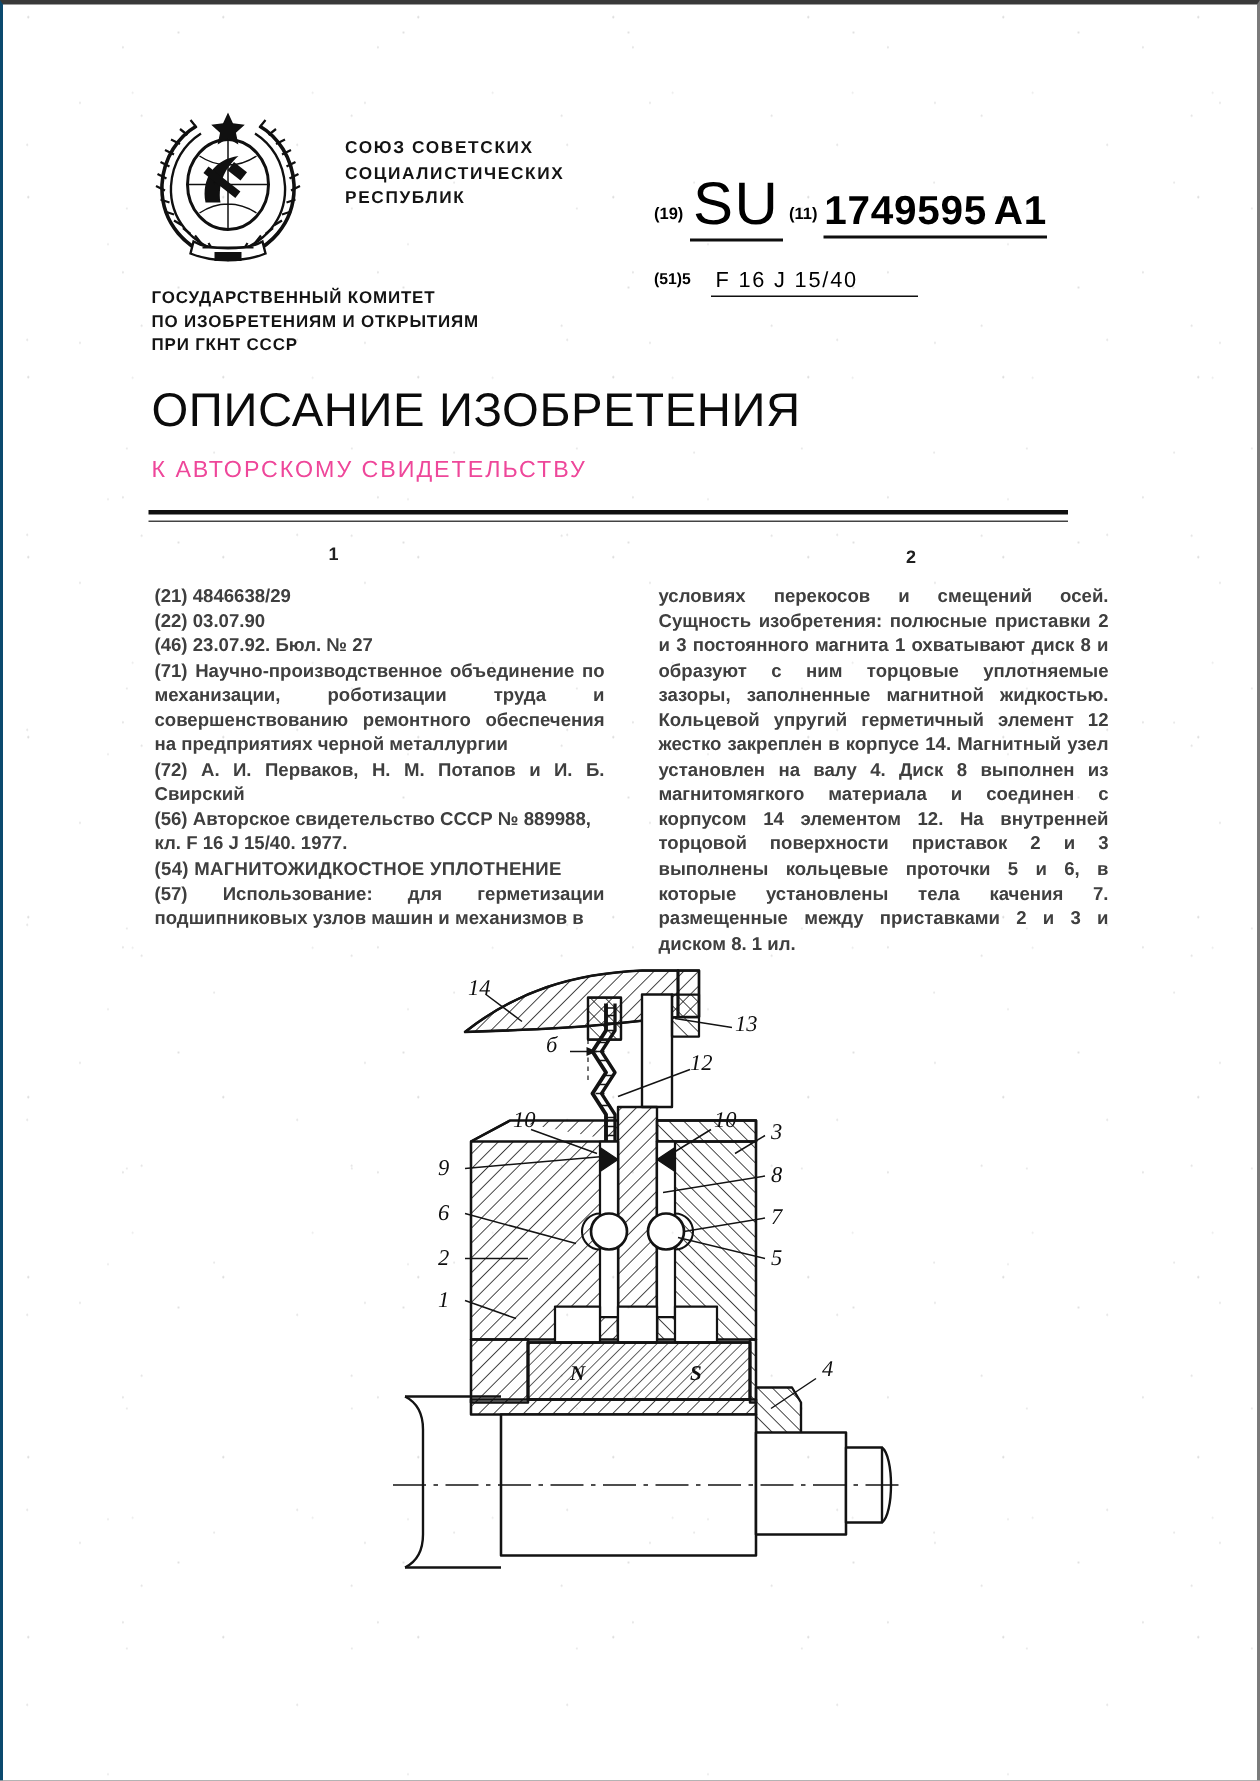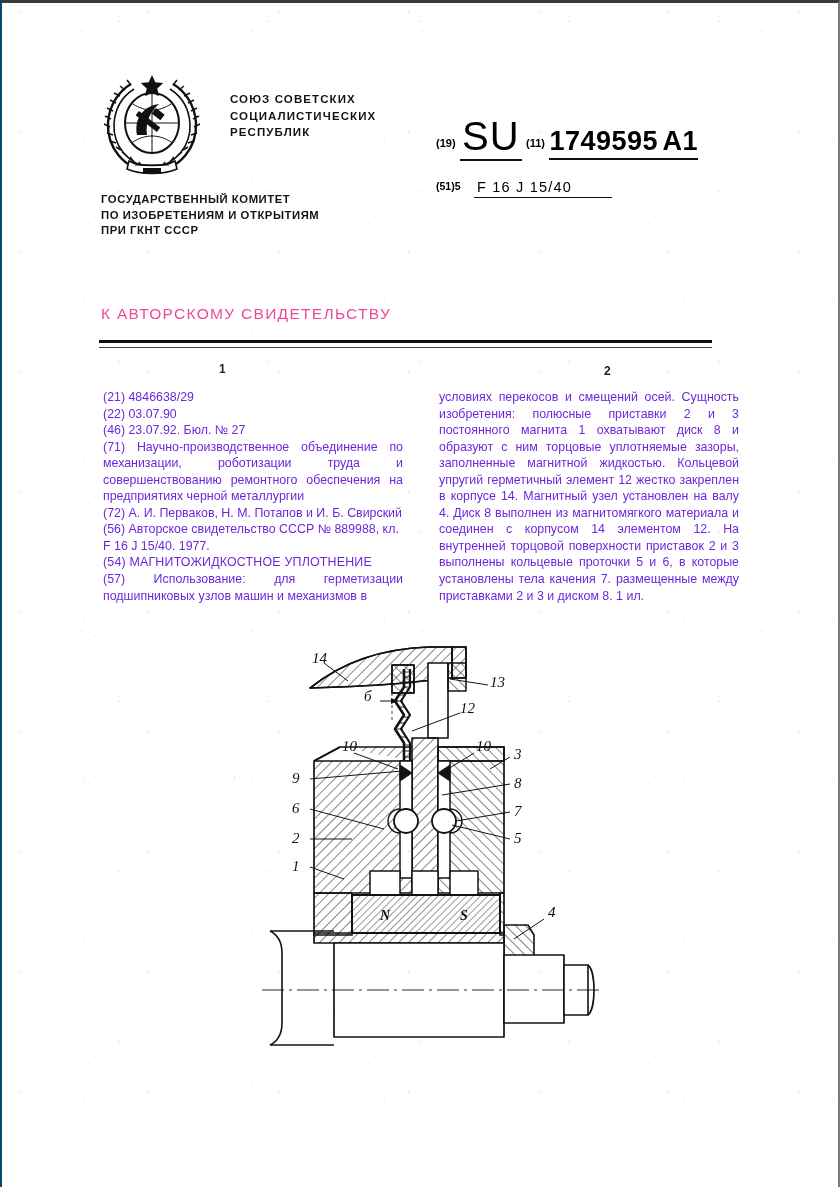--- a/index.html
+++ b/index.html
@@ -84,21 +84,21 @@
 
   .rule-thick{position:absolute;left:97px;top:337px;width:613px;height:3.2px;background:#111;}
   .rule-thin{position:absolute;left:97px;top:343.5px;width:613px;height:1.1px;background:#444;}
 
   
   .colnum{position:absolute;font-size:12px;font-weight:bold;color:#222;}
 
   
   .col{
     position:absolute;top:386px;width:300px;
-    font-size:12.4px;line-height:16.55px;color:#6d28d9;
+    font-size:12.4px;line-height:16.55px;color:#404040;font-weight:bold;
   }
   .col.left{left:101px;}
   .col.right{left:437px;}
   .col p{margin:0;}
   .col .just{text-align:justify;text-align-last:left;}
   .col .caps{letter-spacing:.2px;}
 
   
   .figure{position:absolute;left:250px;top:640px;width:360px;height:420px;}
   .figure svg{display:block;}
@@ -166,20 +166,21 @@
       <span class="big">1749595</span>
       <span class="big">A1</span>
     </span>
   </div>
 
   <div class="ipcline">
     <span class="sm">(51)5</span>
     <span class="code">F 16 J  15/40</span>
   </div>
 
+  <div class="title">ОПИСАНИЕ ИЗОБРЕТЕНИЯ</div>
   <div class="subtitle">К АВТОРСКОМУ СВИДЕТЕЛЬСТВУ</div>
   <div class="rule-thick"></div>
   <div class="rule-thin"></div>
 
   <div class="colnum" style="left:217px;top:359px;">1</div>
   <div class="colnum" style="left:602px;top:361px;">2</div>
 
   <div class="col left">
     <p>(21) 4846638/29</p>
     <p>(22) 03.07.90</p>

